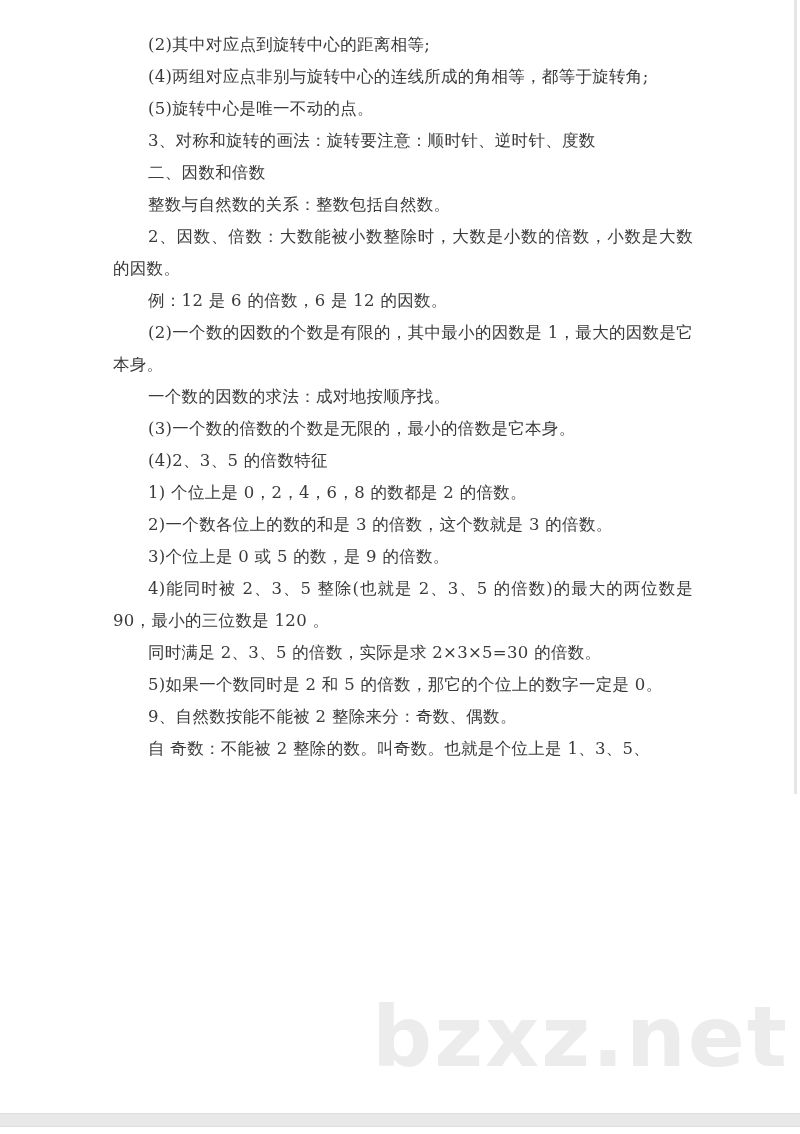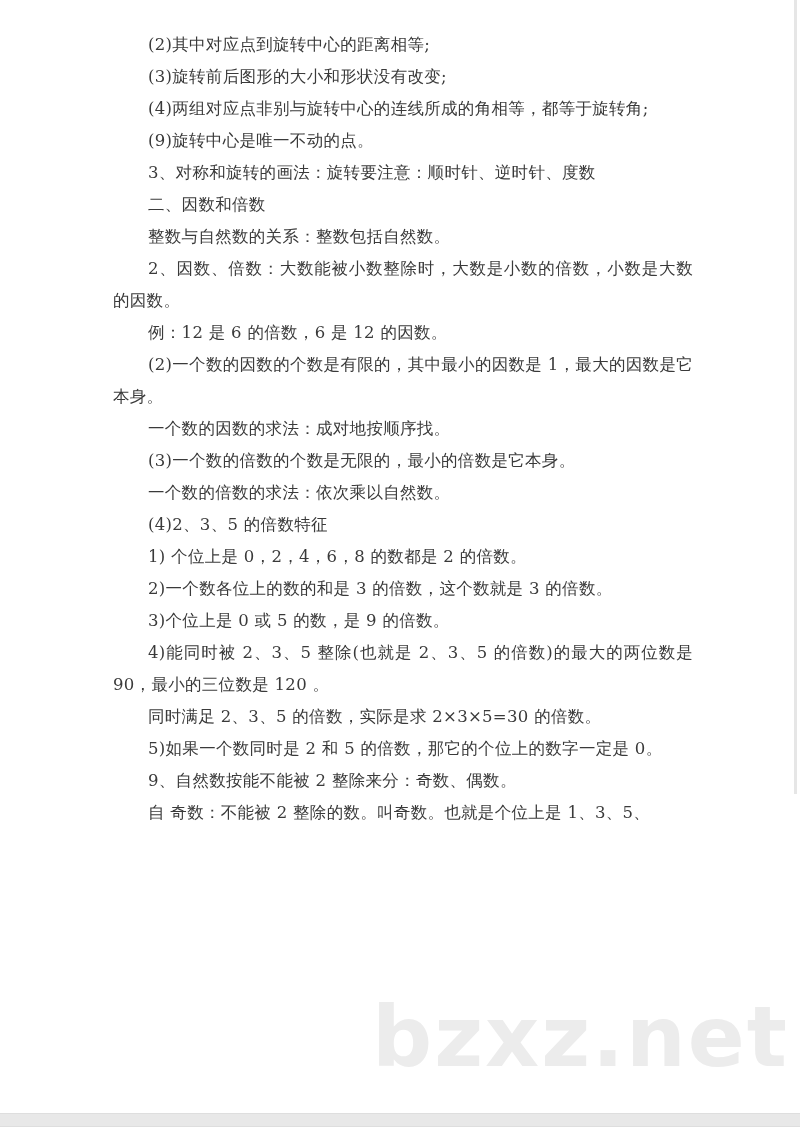--- a/index.html
+++ b/index.html
@@ -16,32 +16,30 @@
                font-weight:bold; font-size:84px; color:#ececec; letter-spacing:2px; z-index:0; line-height:1; }
   .content { z-index:1; }
 </style>
 </head>
 <body>
 
 <div class="page">
   <div class="watermark">bzxz.net</div>
   <div class="content">
     <p class="para">(2)其中对应点到旋转中心的距离相等;</p>
-    <p class="para">(3)旋转前后图形的大小和形状没有改变;</p>
     <p class="para">(4)两组对应点非别与旋转中心的连线所成的角相等，都等于旋转角;</p>
-    <p class="para">(9)旋转中心是唯一不动的点。</p>
+    <p class="para">(5)旋转中心是唯一不动的点。</p>
     <p class="para">3、对称和旋转的画法：旋转要注意：顺时针、逆时针、度数</p>
     <p class="para">二、因数和倍数</p>
     <p class="para">整数与自然数的关系：整数包括自然数。</p>
     <p class="para">2、因数、倍数：大数能被小数整除时，大数是小数的倍数，小数是大数的因数。</p>
     <p class="para">例：12 是 6 的倍数，6 是 12 的因数。</p>
     <p class="para">(2)一个数的因数的个数是有限的，其中最小的因数是 1，最大的因数是它本身。</p>
     <p class="para">一个数的因数的求法：成对地按顺序找。</p>
     <p class="para">(3)一个数的倍数的个数是无限的，最小的倍数是它本身。</p>
-    <p class="para">一个数的倍数的求法：依次乘以自然数。</p>
     <p class="para">(4)2、3、5 的倍数特征</p>
     <p class="para">1) 个位上是 0，2，4，6，8 的数都是 2 的倍数。</p>
     <p class="para">2)一个数各位上的数的和是 3 的倍数，这个数就是 3 的倍数。</p>
     <p class="para">3)个位上是 0 或 5 的数，是 9 的倍数。</p>
     <p class="para">4)能同时被 2、3、5 整除(也就是 2、3、5 的倍数)的最大的两位数是 90，最小的三位数是 120 。</p>
     <p class="para">同时满足 2、3、5 的倍数，实际是求 2×3×5=30 的倍数。</p>
     <p class="para">5)如果一个数同时是 2 和 5 的倍数，那它的个位上的数字一定是 0。</p>
     <p class="para">9、自然数按能不能被 2 整除来分：奇数、偶数。</p>
     <p class="para">自 奇数：不能被 2 整除的数。叫奇数。也就是个位上是 1、3、5、</p>
   </div>

